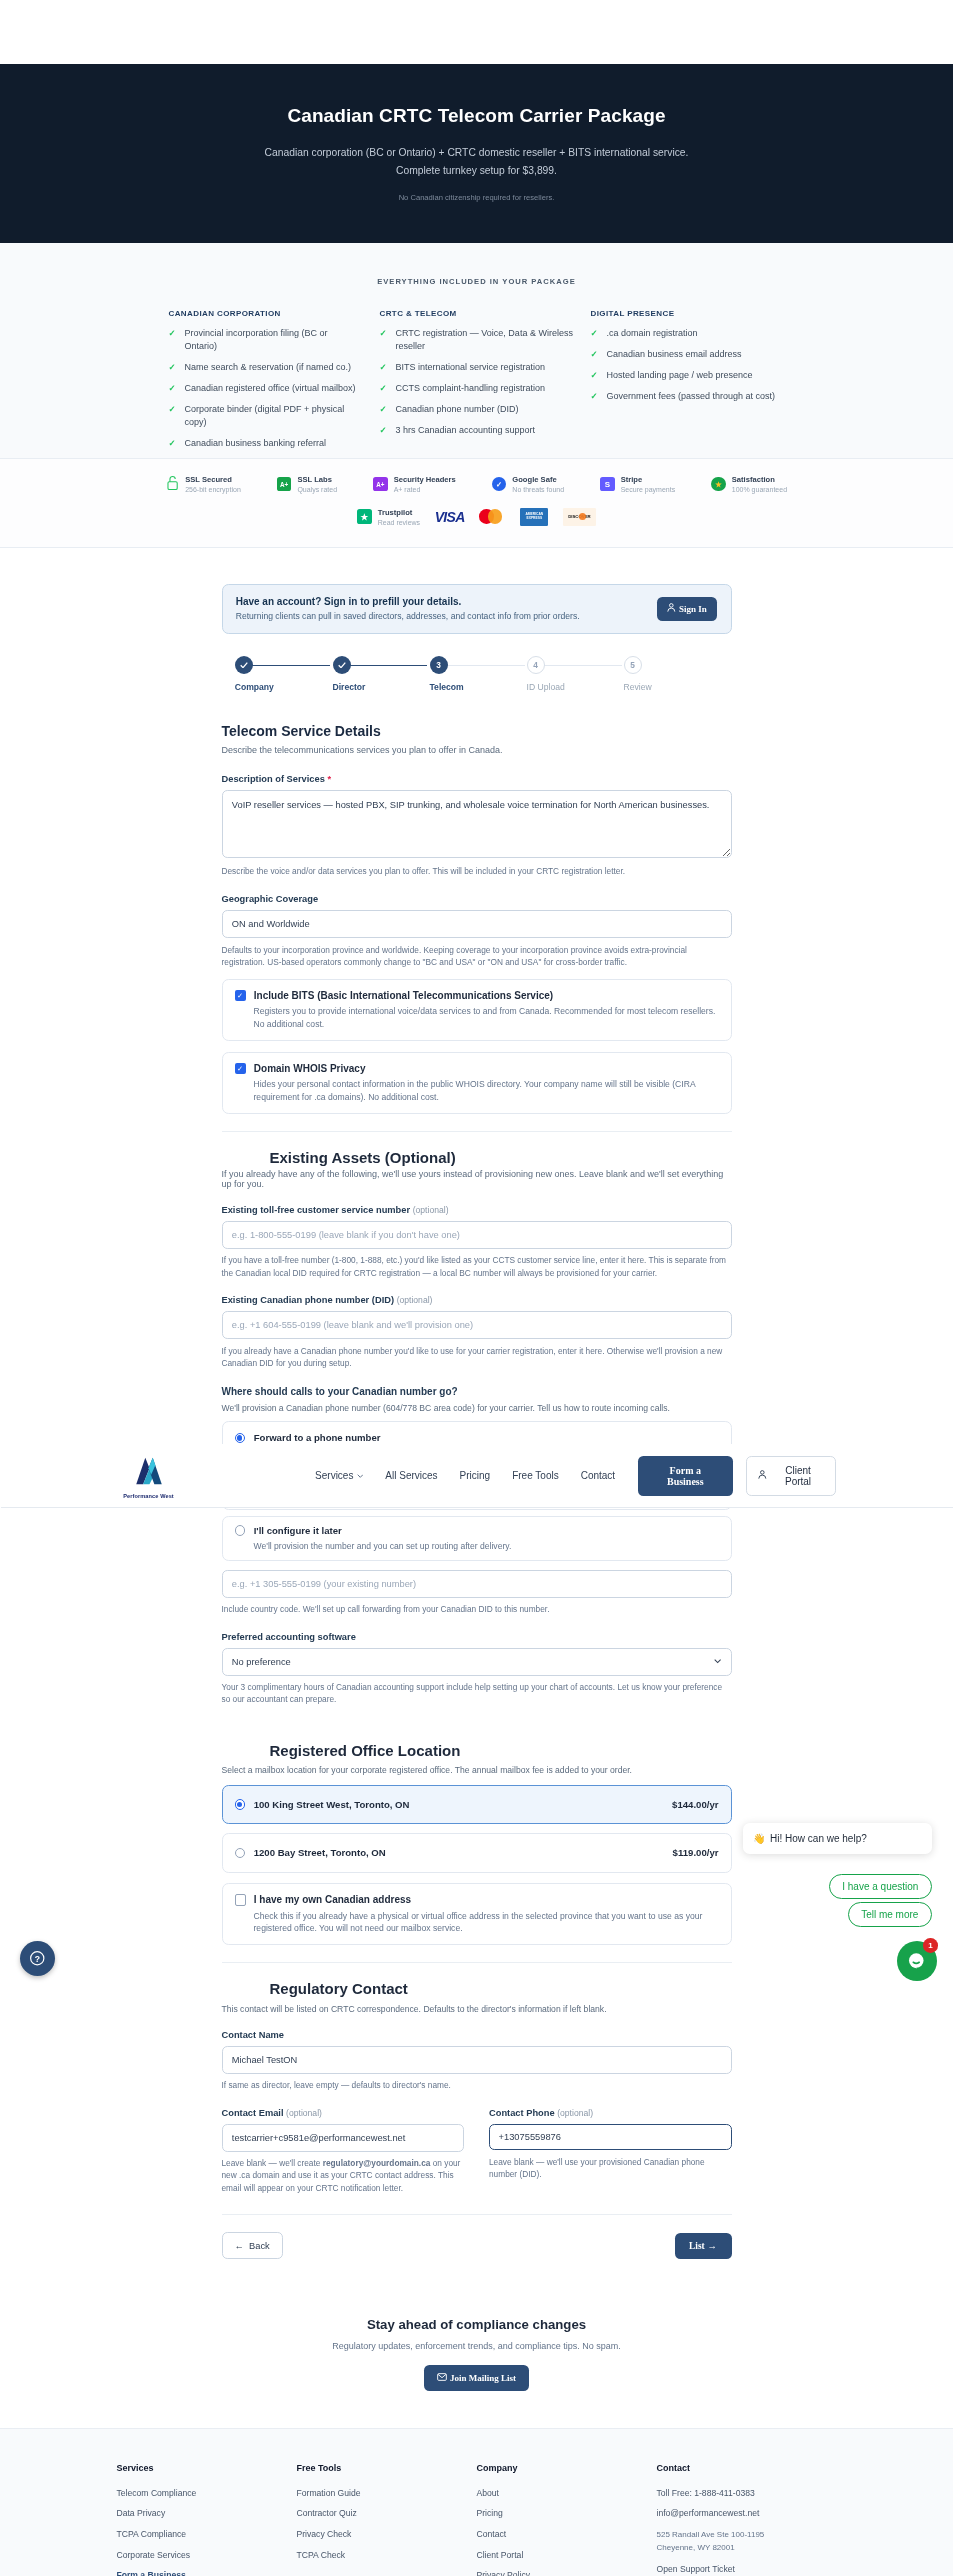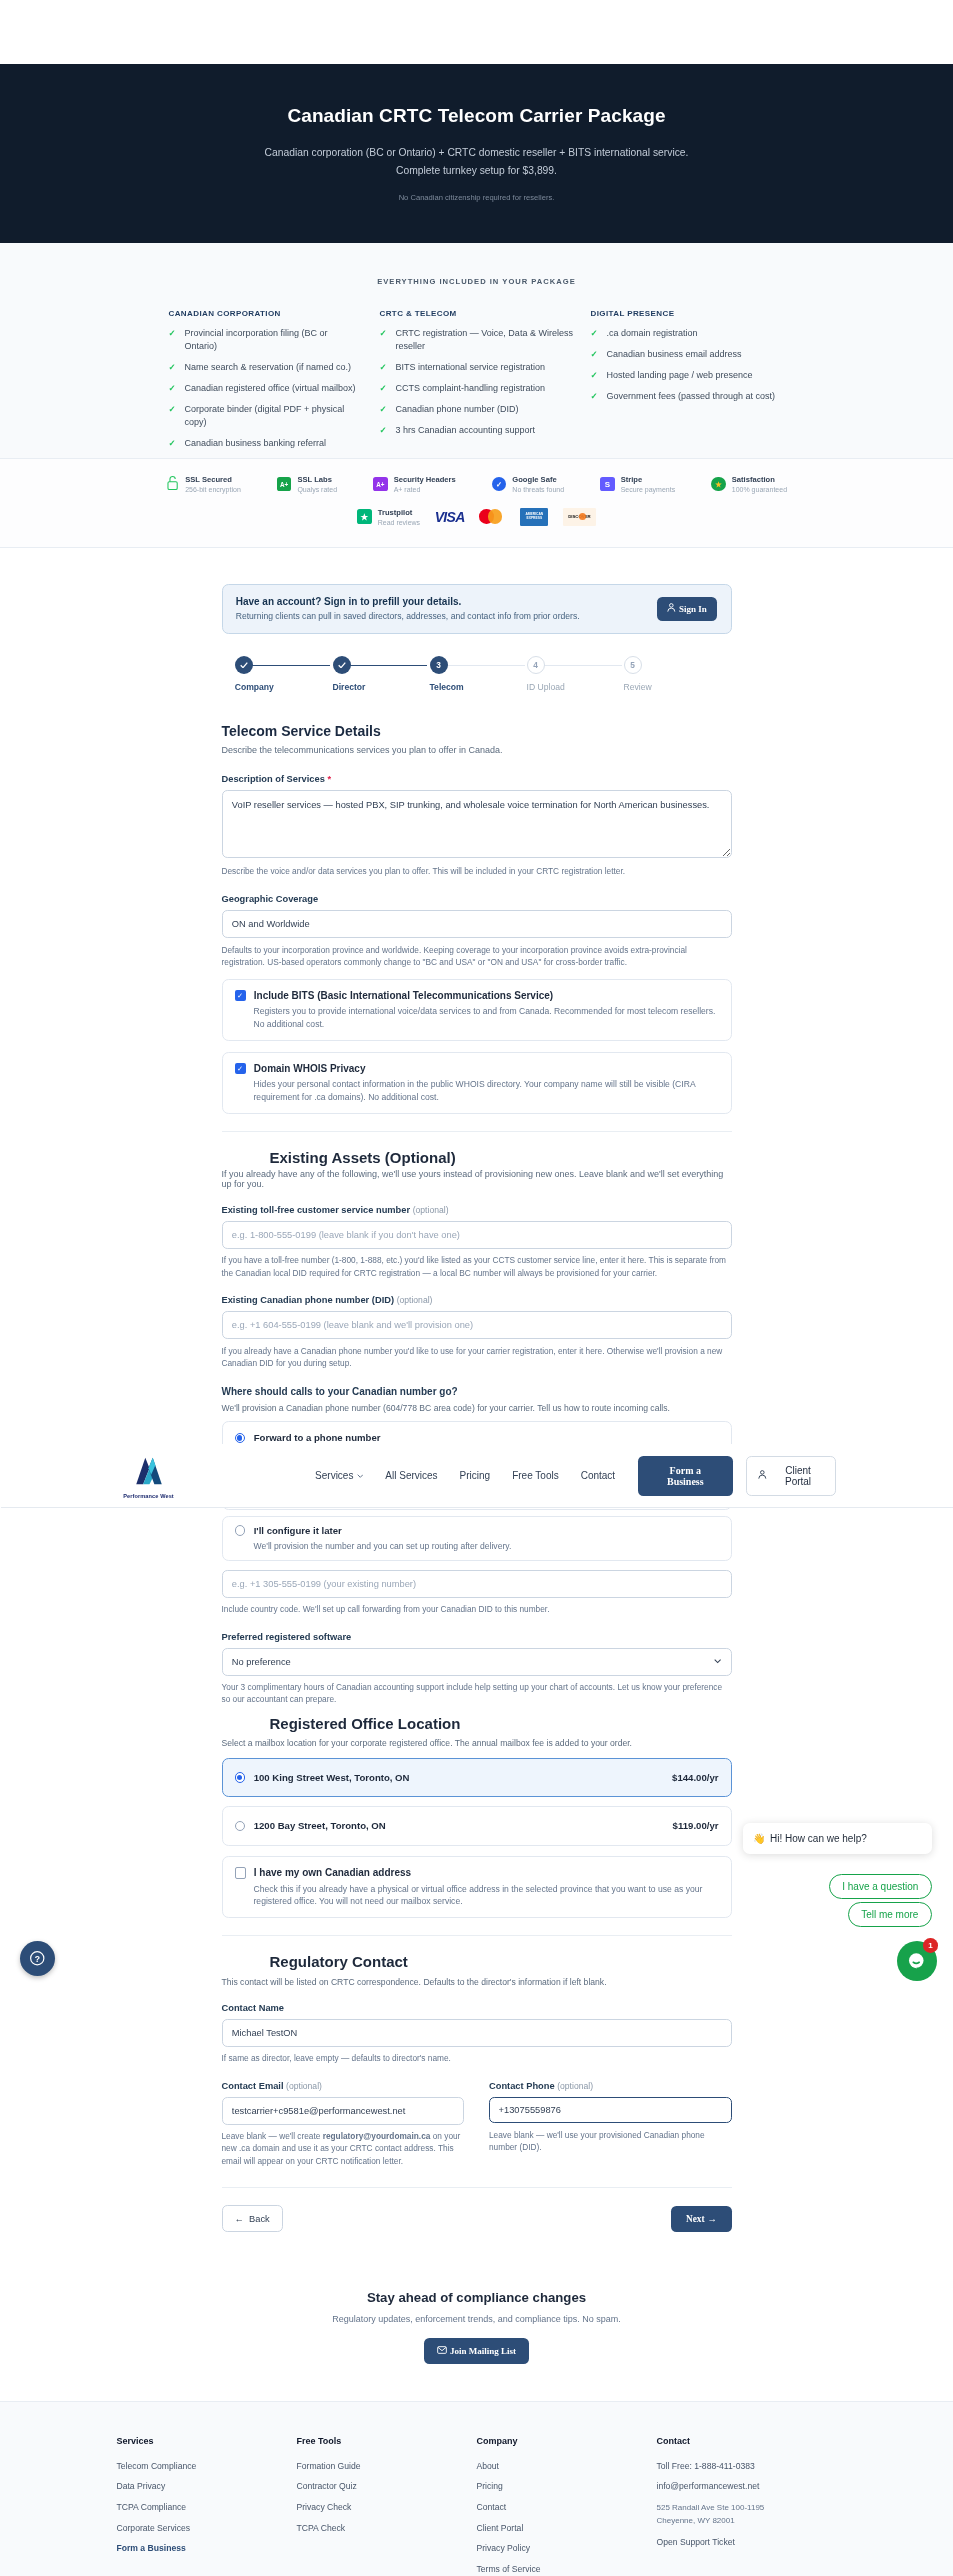--- a/index.html
+++ b/index.html
@@ -415,30 +415,30 @@
     <div style="display:flex;align-items:center;gap:8.6px">
       <span class="radio"></span>
       <span class="cc-title" style="font-size:9.6px">I'll configure it later</span>
     </div>
     <div class="cc-desc">We'll provision the number and you can set up routing after delivery.</div>
   </div>
 
   <input class="input" style="margin-top: 8.6px;" placeholder="e.g. +1 305-555-0199 (your existing number)">
   <div class="helper">Include country code. We'll set up call forwarding from your Canadian DID to this number.</div>
 
-  <label class="field-label" style="margin-top:16px">Preferred registered software</label>
+  <label class="field-label" style="margin-top:16px">Preferred accounting software</label>
   <div class="select-box" style="margin-top:6px">
     <span>No preference</span>
     <svg width="7.3" height="4.6" viewBox="0 0 11 7">
         <path d="M1 1 l4.5 4.5 L10 1" fill="none" stroke="#334155" stroke-width="1.6"></path>
       </svg>
   </div>
   <div class="helper">Your 3 complimentary hours of Canadian accounting support include help setting up your chart of accounts. Let us know your preference so our accountant can prepare.</div>
 
-  <h3 class="sub-sec" style="margin-top:9px">Registered Office Location</h3>
+  <h3 class="sub-sec" style="margin-top:36px">Registered Office Location</h3>
   <div class="sec-sub" style="margin-top:6.6px;font-size:8.6px">Select a mailbox location for your corporate registered office. The annual mailbox fee is added to your order.</div>
 
   <div class="office-option selected">
     <span class="radio on"></span>
     <span class="oo-label">100 King Street West, Toronto, ON</span>
     <span class="oo-price">$144.00/yr</span>
   </div>
   <div class="office-option">
     <span class="radio"></span>
     <span class="oo-label">1200 Bay Street, Toronto, ON</span>
@@ -480,21 +480,21 @@
   </div>
 
   <hr class="divider" style="margin-top:20px">
 
   <div class="actions">
     <button class="btn-outline">
       <span>←</span>
       <span>Back</span>
     </button>
     <button class="btn-navy btn-next">
-      <span>Next</span>
+      <span>List</span>
       <span>→</span>
     </button>
   </div>
 </div>
 
 <section class="cta">
   <h2>Stay ahead of compliance changes</h2>
   <div class="d">Regulatory updates, enforcement trends, and compliance tips. No spam.</div>
   <button class="btn-navy">
     <span><svg width="10" height="8" viewBox="0 0 15 12">

